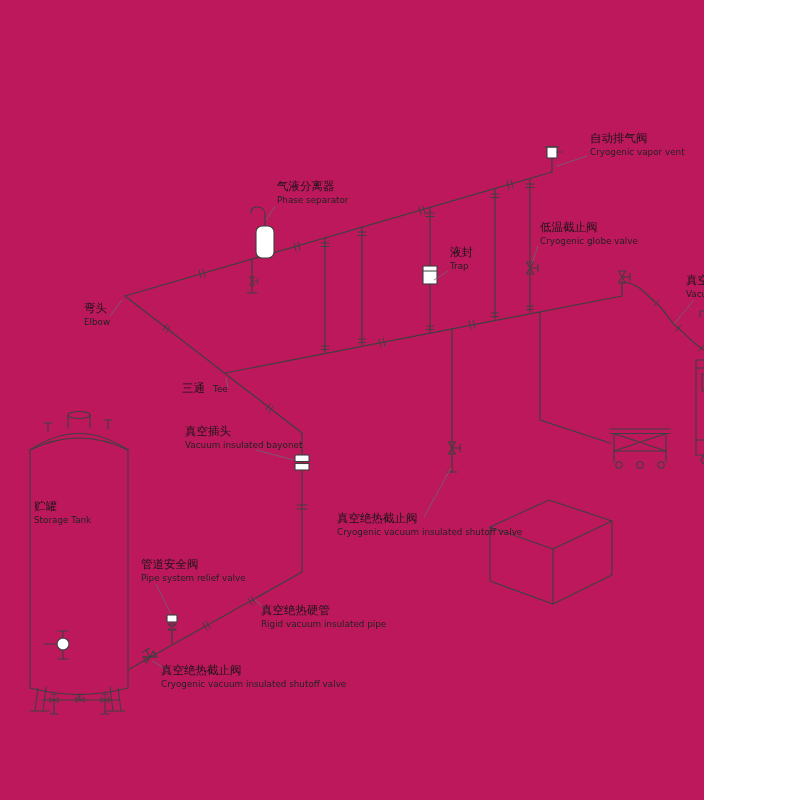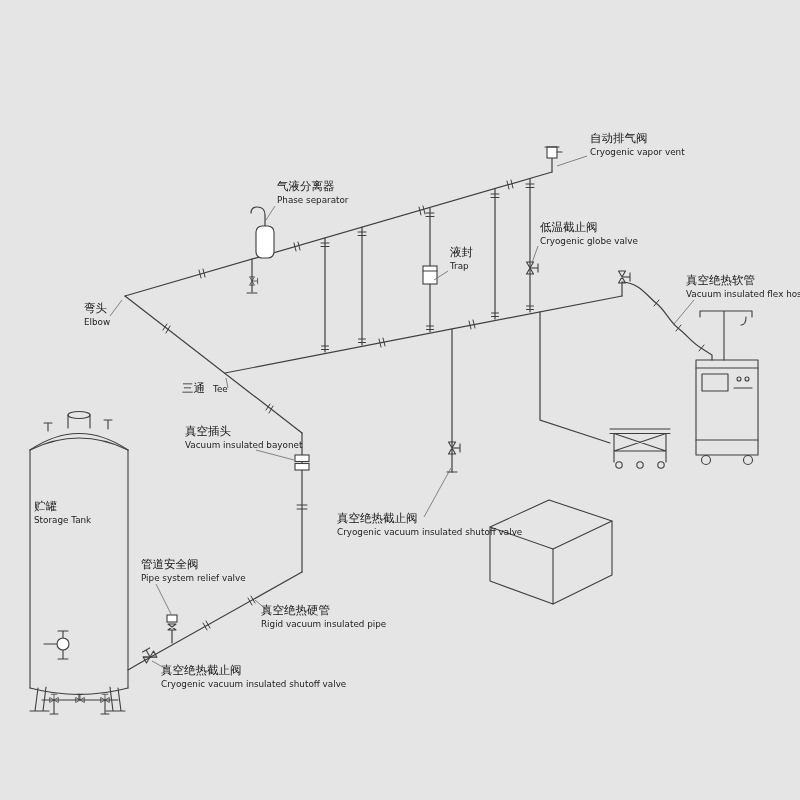--- a/index.html
+++ b/index.html
@@ -1,16 +1,16 @@
 <!DOCTYPE html>
 <html><head>
 <meta charset="utf-8">
 <style>
   html,body{margin:0;padding:0;background:#ffffff;}
-  #stage{position:relative;width:800px;height:800px;background:#e5e5e5;
+  #stage{position:relative;width:704px;height:800px;background:#be185d;
          font-family:"DejaVu Sans","Liberation Sans",sans-serif;overflow:hidden;text-align:center;}
   svg{display:block;}
   .pipe{fill:none;stroke:#3f3f3f;stroke-width:1.2;stroke-linecap:round;}
   .comp{fill:none;stroke:#3f3f3f;stroke-width:1.1;stroke-linecap:round;stroke-linejoin:round;}
   .compf{fill:#ffffff;stroke:#3f3f3f;stroke-width:1.1;}
   .tick{fill:none;stroke:#3f3f3f;stroke-width:1;stroke-linecap:round;}
   .leader{fill:none;stroke:#6a6a6a;stroke-width:0.8;}
   text.zh{font-size:11.5px;fill:#151515;}
   text.en{font-size:8.8px;fill:#222222;}
 </style>

